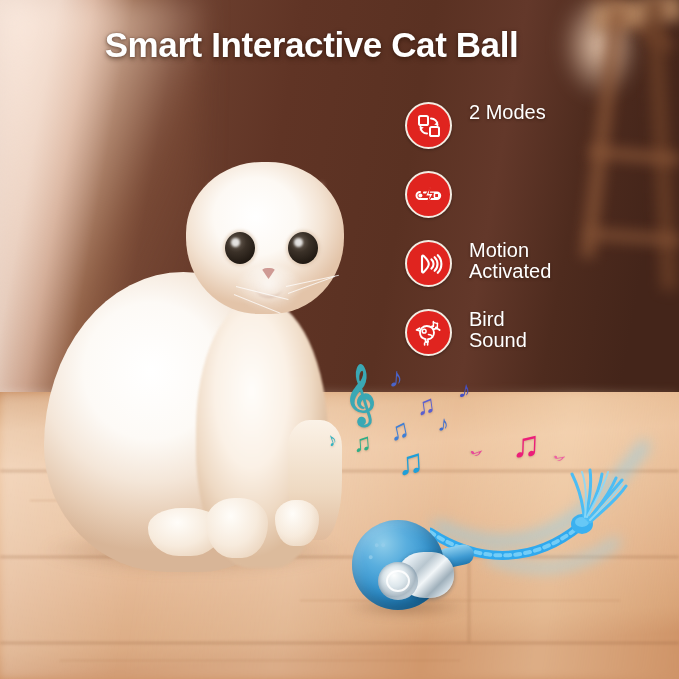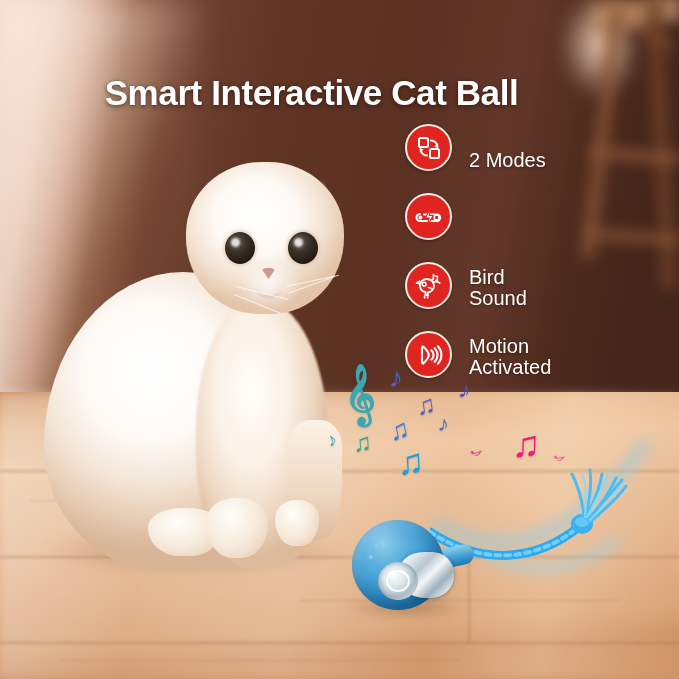--- a/index.html
+++ b/index.html
@@ -240,32 +240,31 @@
   .title {
     position: absolute;
     left: 0; top: 25px;
     width: 623px;
     text-align: center;
     color: #ffffff;
     font-size: 35px;
     font-weight: bold;
     letter-spacing: -0.4px;
     text-shadow: 0 2px 5px rgba(40,18,8,0.55), 0 0 2px rgba(40,18,8,0.4);
-    margin-top: 48px;
   }
 
   
   .features {
     position: absolute;
     left: 405px; top: 102px;
     width: 270px;
   }
   .feature-row {
     display: flex;
-    align-items: flex-end;
+    align-items: flex-start;
     height: 69px;
   }
   .feature-icon {
     width: 47px; height: 47px;
     flex: 0 0 47px;
     border-radius: 50%;
     background: #e0241f;
     border: 2.5px solid #f3ece2;
     box-sizing: border-box;
     display: flex;
@@ -496,46 +495,46 @@
           <path d="M 5 10 A 3.5 3.5 0 0 0 5 17 L 22 17 A 3.2 3.2 0 0 0 22 10.6 L 9 10.6" fill="none" stroke="#fff" stroke-width="2" stroke-linecap="round"></path>
           <circle cx="5.4" cy="13.5" r="2" fill="#fff"></circle>
           <rect x="19.4" y="11.2" width="4.4" height="4.6" rx="1" fill="none" stroke="#fff" stroke-width="1.6"></rect>
           <path d="M 15.6 4 L 10.4 14 L 14.2 14 L 12.2 22 L 18.2 11.4 L 14.2 11.4 Z" fill="#fff" stroke="#e0241f" stroke-width="1.1"></path>
         </svg>
       </div>
     </div>
 
     <div class="feature-row">
       <div class="feature-icon" style="background: rgb(224, 36, 31);">
+        <svg width="28" height="26" viewBox="0 0 28 26">
+          <path d="M 7 5.5 L 7 20.5 C 7 21.3 7.9 21.8 8.5 21.2 C 12 17.8 13.8 15.8 13.8 13 C 13.8 10.2 12 8.2 8.5 4.8 C 7.9 4.2 7 4.7 7 5.5 Z" fill="none" stroke="#fff" stroke-width="2.1" stroke-linejoin="round"></path>
+          <path d="M 16.4 8.4 A 6 6 0 0 1 16.4 17.6" fill="none" stroke="#fff" stroke-width="2.1" stroke-linecap="round"></path>
+          <path d="M 19.6 6.2 A 9.4 9.4 0 0 1 19.6 19.8" fill="none" stroke="#fff" stroke-width="2.1" stroke-linecap="round"></path>
+          <path d="M 22.8 4.2 A 12.6 12.6 0 0 1 22.8 21.8" fill="none" stroke="#fff" stroke-width="2.1" stroke-linecap="round"></path>
+        </svg>
+      </div>
+      <div class="feature-label">Motion
+Activated</div>
+    </div>
+
+    <div class="feature-row">
+      <div class="feature-icon" style="background: rgb(224, 36, 31);">
         <svg width="28" height="27" viewBox="0 0 28 27">
           <path d="M 19 13.5 C 19 9.6 15.6 7 11.8 7 C 8 7 5 9.8 5 13.6 C 5 17 7.4 19.6 10.6 20.2 L 10.6 23 L 13 23 L 13 20.3 C 16.4 19.9 19 17.2 19 13.5 Z" fill="none" stroke="#fff" stroke-width="1.9" stroke-linejoin="round"></path>
           <circle cx="9.2" cy="12.2" r="1.9" fill="none" stroke="#fff" stroke-width="1.5"></circle>
           <path d="M 5 12 L 1.6 11 L 4.6 9.2" fill="none" stroke="#fff" stroke-width="1.8" stroke-linecap="round" stroke-linejoin="round"></path>
           <path d="M 18.4 10.4 C 21 9.2 23.2 9.6 24.6 11" fill="none" stroke="#fff" stroke-width="1.8" stroke-linecap="round"></path>
           <path d="M 13.4 15.6 C 15.6 15.6 17 16.6 17.6 18" fill="none" stroke="#fff" stroke-width="1.5" stroke-linecap="round"></path>
           <path d="M 9.6 24 L 9.6 26 M 12.6 24 L 12.6 26" stroke="#fff" stroke-width="1.6" stroke-linecap="round"></path>
           <path d="M 18.4 2.6 L 18.4 7.4" stroke="#fff" stroke-width="1.5" stroke-linecap="round"></path>
           <ellipse cx="17.1" cy="7.6" rx="1.6" ry="1.2" fill="#fff" transform="rotate(-18 17.1 7.6)"></ellipse>
           <path d="M 22.4 4.2 L 22.4 8.4" stroke="#fff" stroke-width="1.4" stroke-linecap="round"></path>
           <ellipse cx="21.3" cy="8.6" rx="1.4" ry="1.1" fill="#fff" transform="rotate(-18 21.3 8.6)"></ellipse>
           <path d="M 18.4 3.4 L 22.4 4.6" stroke="#fff" stroke-width="1.4" stroke-linecap="round"></path>
         </svg>
       </div>
       <div class="feature-label">Bird
 Sound</div>
     </div>
 
-    <div class="feature-row">
-      <div class="feature-icon" style="background: rgb(224, 36, 31);">
-        <svg width="28" height="26" viewBox="0 0 28 26">
-          <path d="M 7 5.5 L 7 20.5 C 7 21.3 7.9 21.8 8.5 21.2 C 12 17.8 13.8 15.8 13.8 13 C 13.8 10.2 12 8.2 8.5 4.8 C 7.9 4.2 7 4.7 7 5.5 Z" fill="none" stroke="#fff" stroke-width="2.1" stroke-linejoin="round"></path>
-          <path d="M 16.4 8.4 A 6 6 0 0 1 16.4 17.6" fill="none" stroke="#fff" stroke-width="2.1" stroke-linecap="round"></path>
-          <path d="M 19.6 6.2 A 9.4 9.4 0 0 1 19.6 19.8" fill="none" stroke="#fff" stroke-width="2.1" stroke-linecap="round"></path>
-          <path d="M 22.8 4.2 A 12.6 12.6 0 0 1 22.8 21.8" fill="none" stroke="#fff" stroke-width="2.1" stroke-linecap="round"></path>
-        </svg>
-      </div>
-      <div class="feature-label">Motion
-Activated</div>
-    </div>
-
   </div>
 
 </div>
 
 </body></html>

